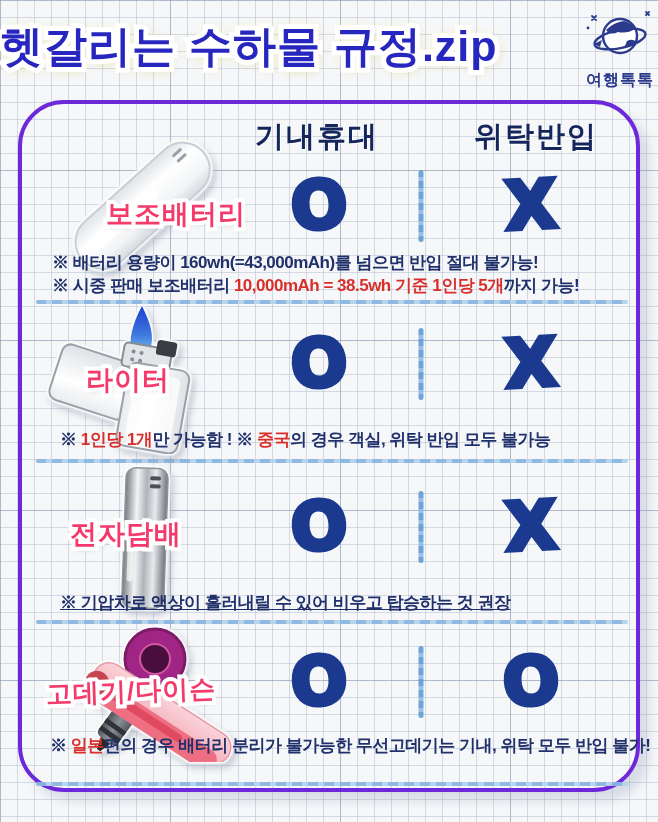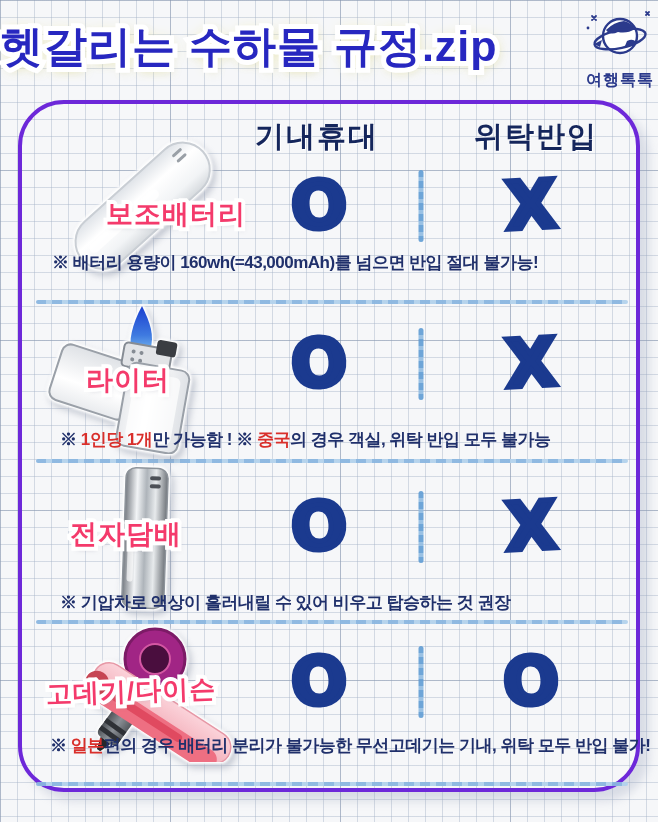--- a/index.html
+++ b/index.html
@@ -101,20 +101,21 @@
   </svg>
   <div class="item-label" style="left:40px;top:92px;margin-left:44px;">
     <span class="lbl-layer lbl-back">보조배터리</span>
     <span class="lbl-layer lbl-front">보조배터리</span>
   </div>
   <div class="mark" style="left:297px;top:102px;">O</div>
   <div class="vdiv" style="left:399px;top:102px;height:72px;"></div>
   <div class="mark" style="left:509px;top:102px;">X</div>
   <div class="note" style="left:30px;top:147px;">
     <div><span>※ 배터리 용량이 160wh(=43,000mAh)를 넘으면 반입 절대 불가능!</span></div>
+    <div><span>※ 시중 판매 보조배터리 </span><span class="seg-red">10,000mAh = 38.5wh 기준 1인당 5개</span><span>까지 가능!</span></div>
   </div>
   <div class="hdiv" style="left:14px;top:196px;width:592px;"></div>
 
   <svg class="sticker" style="left:20px;top:198px;" width="175" height="152" viewBox="0 0 175 152">
     <defs>
       <linearGradient id="flmG" x1="0" y1="0" x2="0" y2="1">
         <stop offset="0" stop-color="#1a3fd0"></stop>
           <stop offset="0.55" stop-color="#3f7ae0"></stop>
           <stop offset="1" stop-color="#8fd4f5"></stop>
       </linearGradient>
@@ -170,21 +171,21 @@
       <rect x="44" y="60" width="6" height="60" rx="3" fill="#ffffff" opacity="0.65"></rect>
     </g>
   </svg>
   <div class="item-label" style="left:48px;top:412px;">
     <span class="lbl-layer lbl-back">전자담배</span>
     <span class="lbl-layer lbl-front">전자담배</span>
   </div>
   <div class="mark" style="left:297px;top:423px;">O</div>
   <div class="vdiv" style="left:399px;top:423px;height:72px;"></div>
   <div class="mark" style="left:509px;top:423px;">X</div>
-  <div class="note" style="left:38px;top:487px;">
+  <div class="note" style="left:38px;top:487px;text-decoration:underline;">
     <div><span>※ 기압차로 액상이 흘러내릴 수 있어 비우고 탑승하는 것 권장</span></div>
   </div>
   <div class="hdiv" style="left:14px;top:516px;width:592px;"></div>
 
   <svg class="sticker" style="left:20px;top:513px;" width="205" height="145" viewBox="0 0 205 145">
     <defs>
       <linearGradient id="barrelG" x1="0" y1="0" x2="1" y2="0">
         <stop offset="0" stop-color="#4e5257"></stop>
           <stop offset="0.5" stop-color="#8a8f95"></stop>
           <stop offset="1" stop-color="#55595e"></stop>

